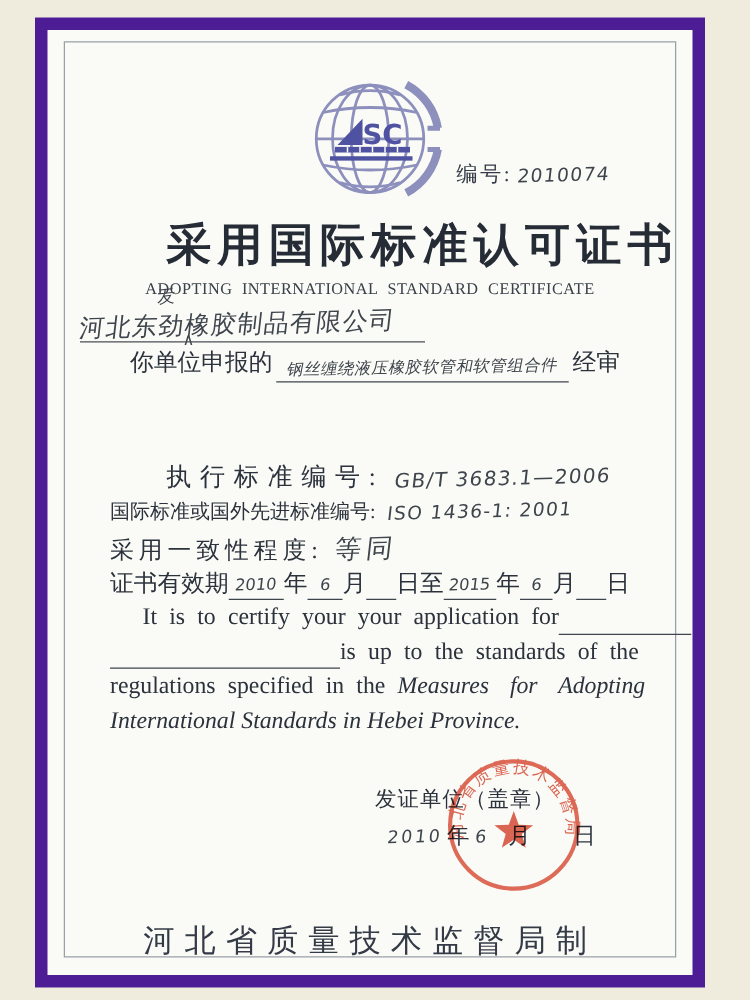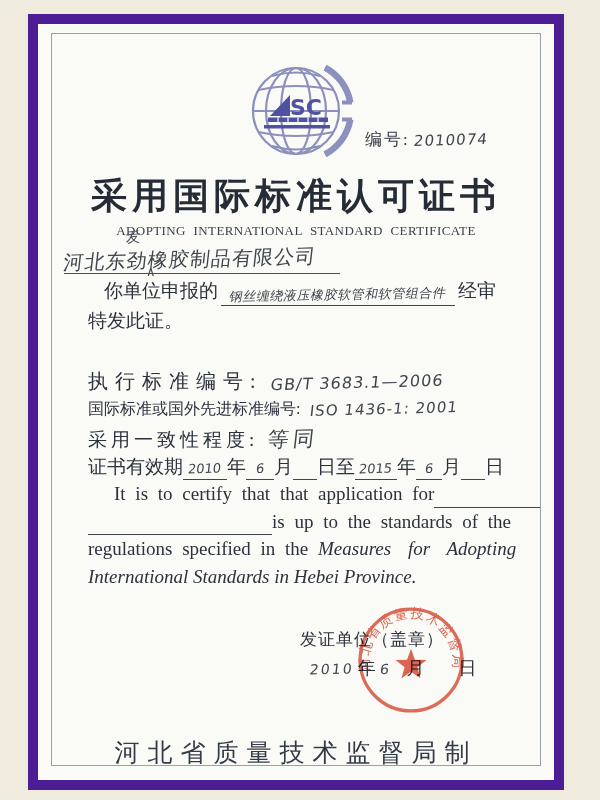--- a/index.html
+++ b/index.html
@@ -22,21 +22,21 @@
   .hw{
     font-family:"DejaVu Sans",sans-serif;
     color:#3f454c;display:inline-block;
     transform:skewX(-8deg) rotate(-1.5deg);
   }
   .logo{left:208px;top:30px;width:120px;height:114px;}
   .serial{left:327px;top:104px;font-size:17px;letter-spacing:2px;color:#343b46;}
   .serial .hw{font-size:15px;letter-spacing:1px;margin-left:4px;}
   .title{
     left:0;top:148px;width:100%;text-align:center;
-    font-size:36px;font-weight:bold;letter-spacing:5px;color:#262c35;
+    font-size:36px;font-weight:bold;letter-spacing:5px;color:#262c35;padding-left:42px;
   }
   .subtitle{
     left:0;top:199px;width:100%;text-align:center;
     font-size:13px;letter-spacing:0.4px;word-spacing:4px;color:#39404a;
   }
   .insertion{left:88px;top:205px;font-size:14px;transform:skewX(-10deg) rotate(-6deg);}
   .caret{left:108px;top:240px;font-size:13px;color:#3f454c;}
   .company-line{
     left:26px;top:222px;width:276px;height:27px;
     border-bottom:1px solid #4a4f55;
@@ -46,21 +46,21 @@
   .para .l1{white-space:nowrap;}
   .para .indent{display:inline-block;width:16px;}
   .ublank{
     display:inline-block;border-bottom:1px solid #3f454c;
     vertical-align:bottom;text-align:center;
   }
   .product-blank{width:234px;height:27px;margin:0 3px;}
   .product-blank .hw{font-size:13px;letter-spacing:0.5px;white-space:nowrap;transform:skewX(-12deg) rotate(-1deg);}
   .row{left:50px;white-space:nowrap;color:#2c323c;}
   .row-exec{top:344px;font-size:20px;}
-  .row-exec .label{letter-spacing:7px;}
+  .row-exec .label{letter-spacing:7px;margin-left:45px;}
   .row-exec .hw{font-size:16px;margin-left:8px;letter-spacing:1px;}
   .row-intl{top:375px;font-size:16px;}
   .row-intl .hw{font-size:15px;margin-left:10px;letter-spacing:1px;}
   .row-degree{top:401px;font-size:19px;}
   .row-degree .label{letter-spacing:4px;}
   .row-degree .hw{font-size:21px;margin-left:10px;letter-spacing:4px;}
   .row-valid{top:430px;font-size:19px;}
   .blank{display:inline-block;border-bottom:1px solid #3f454c;height:23px;vertical-align:bottom;text-align:center;}
   .blank .hw{font-size:13px;}
   .bw44{width:44px;}.bw28{width:28px;}.bw24{width:24px;}.bw42{width:42px;}.bw26{width:26px;}
@@ -134,40 +134,39 @@
   <div class="abs caret">∧</div>
 
   <div class="abs company-line">
     <span class="hw">河北东劲橡胶制品有限公司</span>
   </div>
 
   <div class="abs para">
     <div class="l1">
       <span class="indent"></span><span>你单位申报的</span><span class="ublank product-blank"><span class="hw">钢丝缠绕液压橡胶软管和软管组合件</span></span><span>经审</span>
     </div>
-    <div>特发此证。</div>
   </div>
 
   <div class="abs row row-exec">
     <span class="label">执行标准编号:</span><span class="hw">GB/T 3683.1—2006</span>
   </div>
   <div class="abs row row-intl">
     <span class="label">国际标准或国外先进标准编号:</span><span class="hw">ISO 1436-1: 2001</span>
   </div>
   <div class="abs row row-degree">
     <span class="label">采用一致性程度:</span><span class="hw">等同</span>
   </div>
 
   <div class="abs row row-valid">
     <span>证书有效期</span><span class="blank bw44"><span class="hw">2010</span></span><span>年</span><span class="blank bw28"><span class="hw">6</span></span><span>月</span><span class="blank bw24"></span><span>日至</span><span class="blank bw42"><span class="hw">2015</span></span><span>年</span><span class="blank bw26"><span class="hw">6</span></span><span>月</span><span class="blank bw24"></span><span>日</span>
   </div>
 
   <div class="abs english">
     <div class="eline ws">
-      <span class="ind"></span><span>It is to certify that that application for</span><span class="ublank eblank1"></span>
+      <span class="ind"></span><span>It is to certify your your application for</span><span class="ublank eblank1"></span>
     </div>
     <div class="eline ws">
       <span class="ublank eblank2"></span><span>is up to the standards of the</span>
     </div>
     <div class="eline ws">
       <span>regulations specified in the</span> <span class="italic wide-it">Measures for Adopting</span>
     </div>
     <div class="eline italic">International Standards in Hebei Province.</div>
   </div>
 

